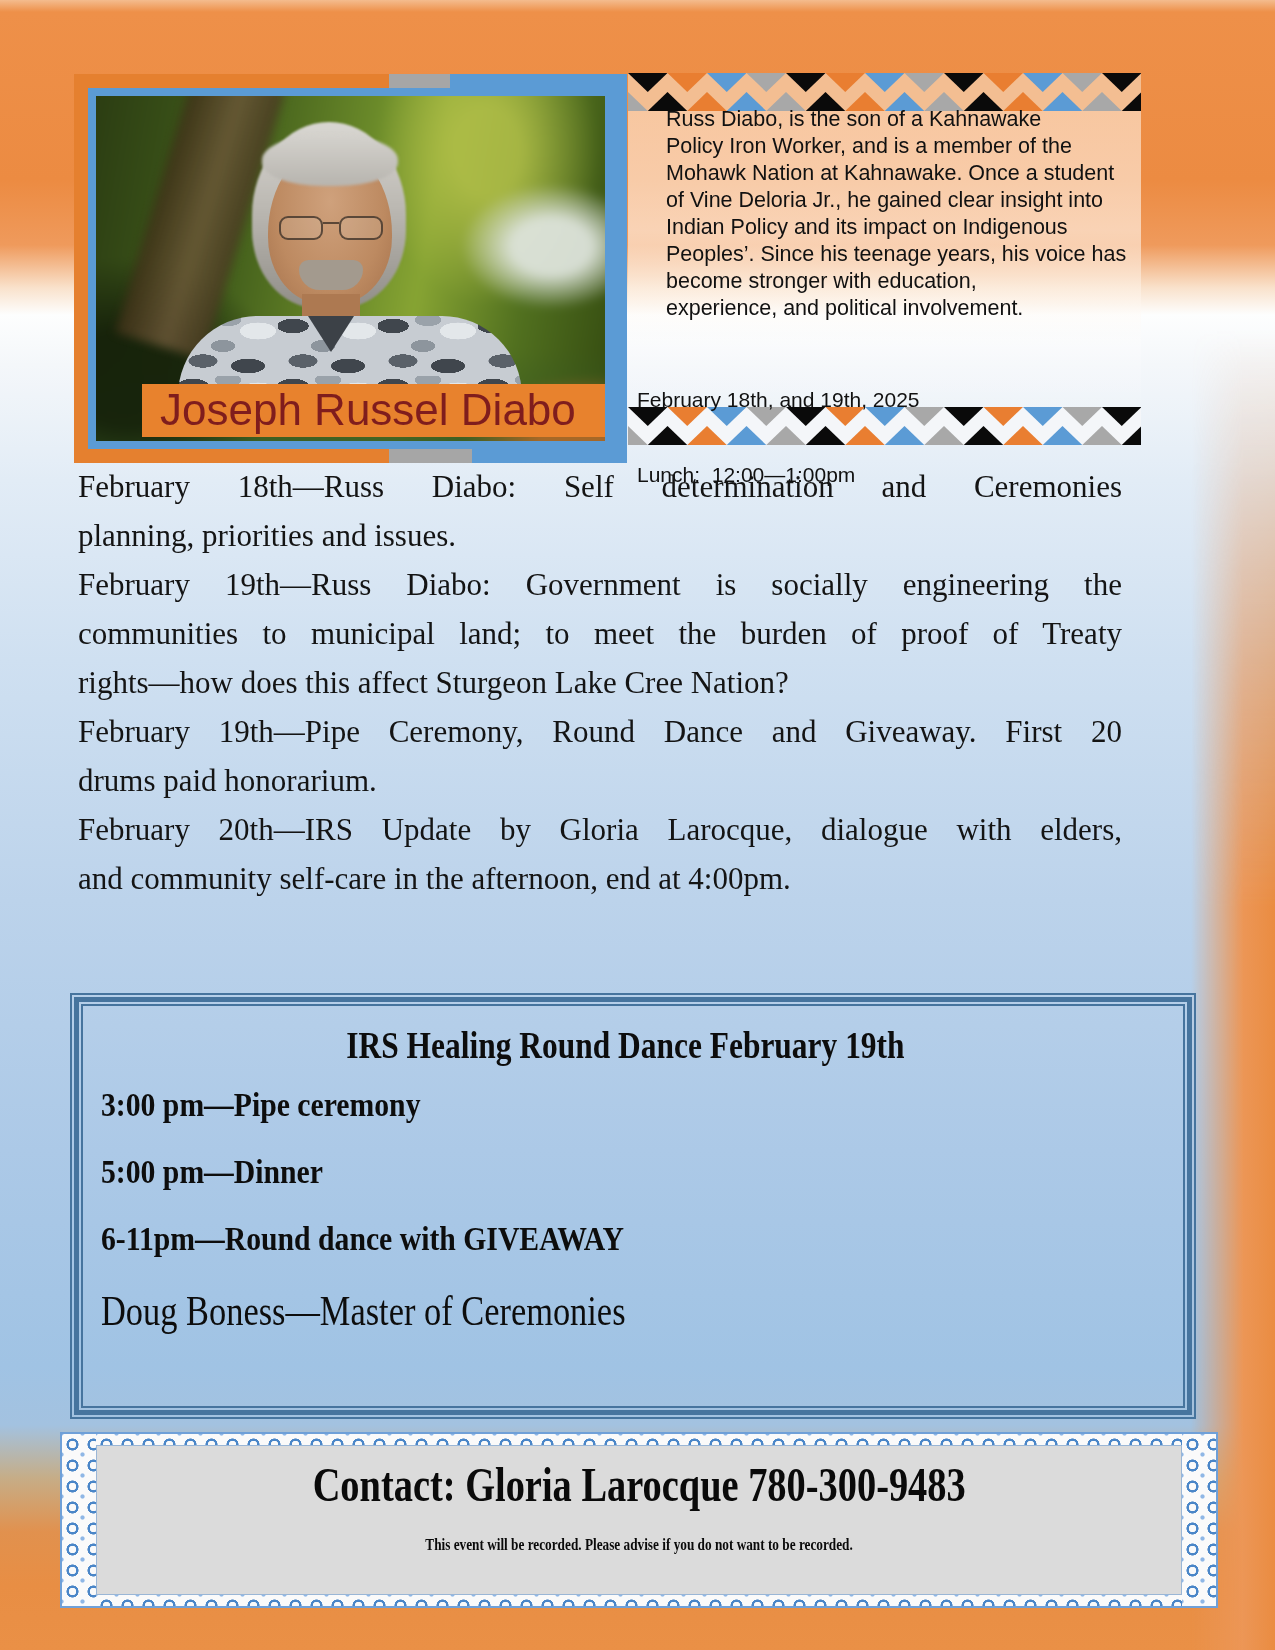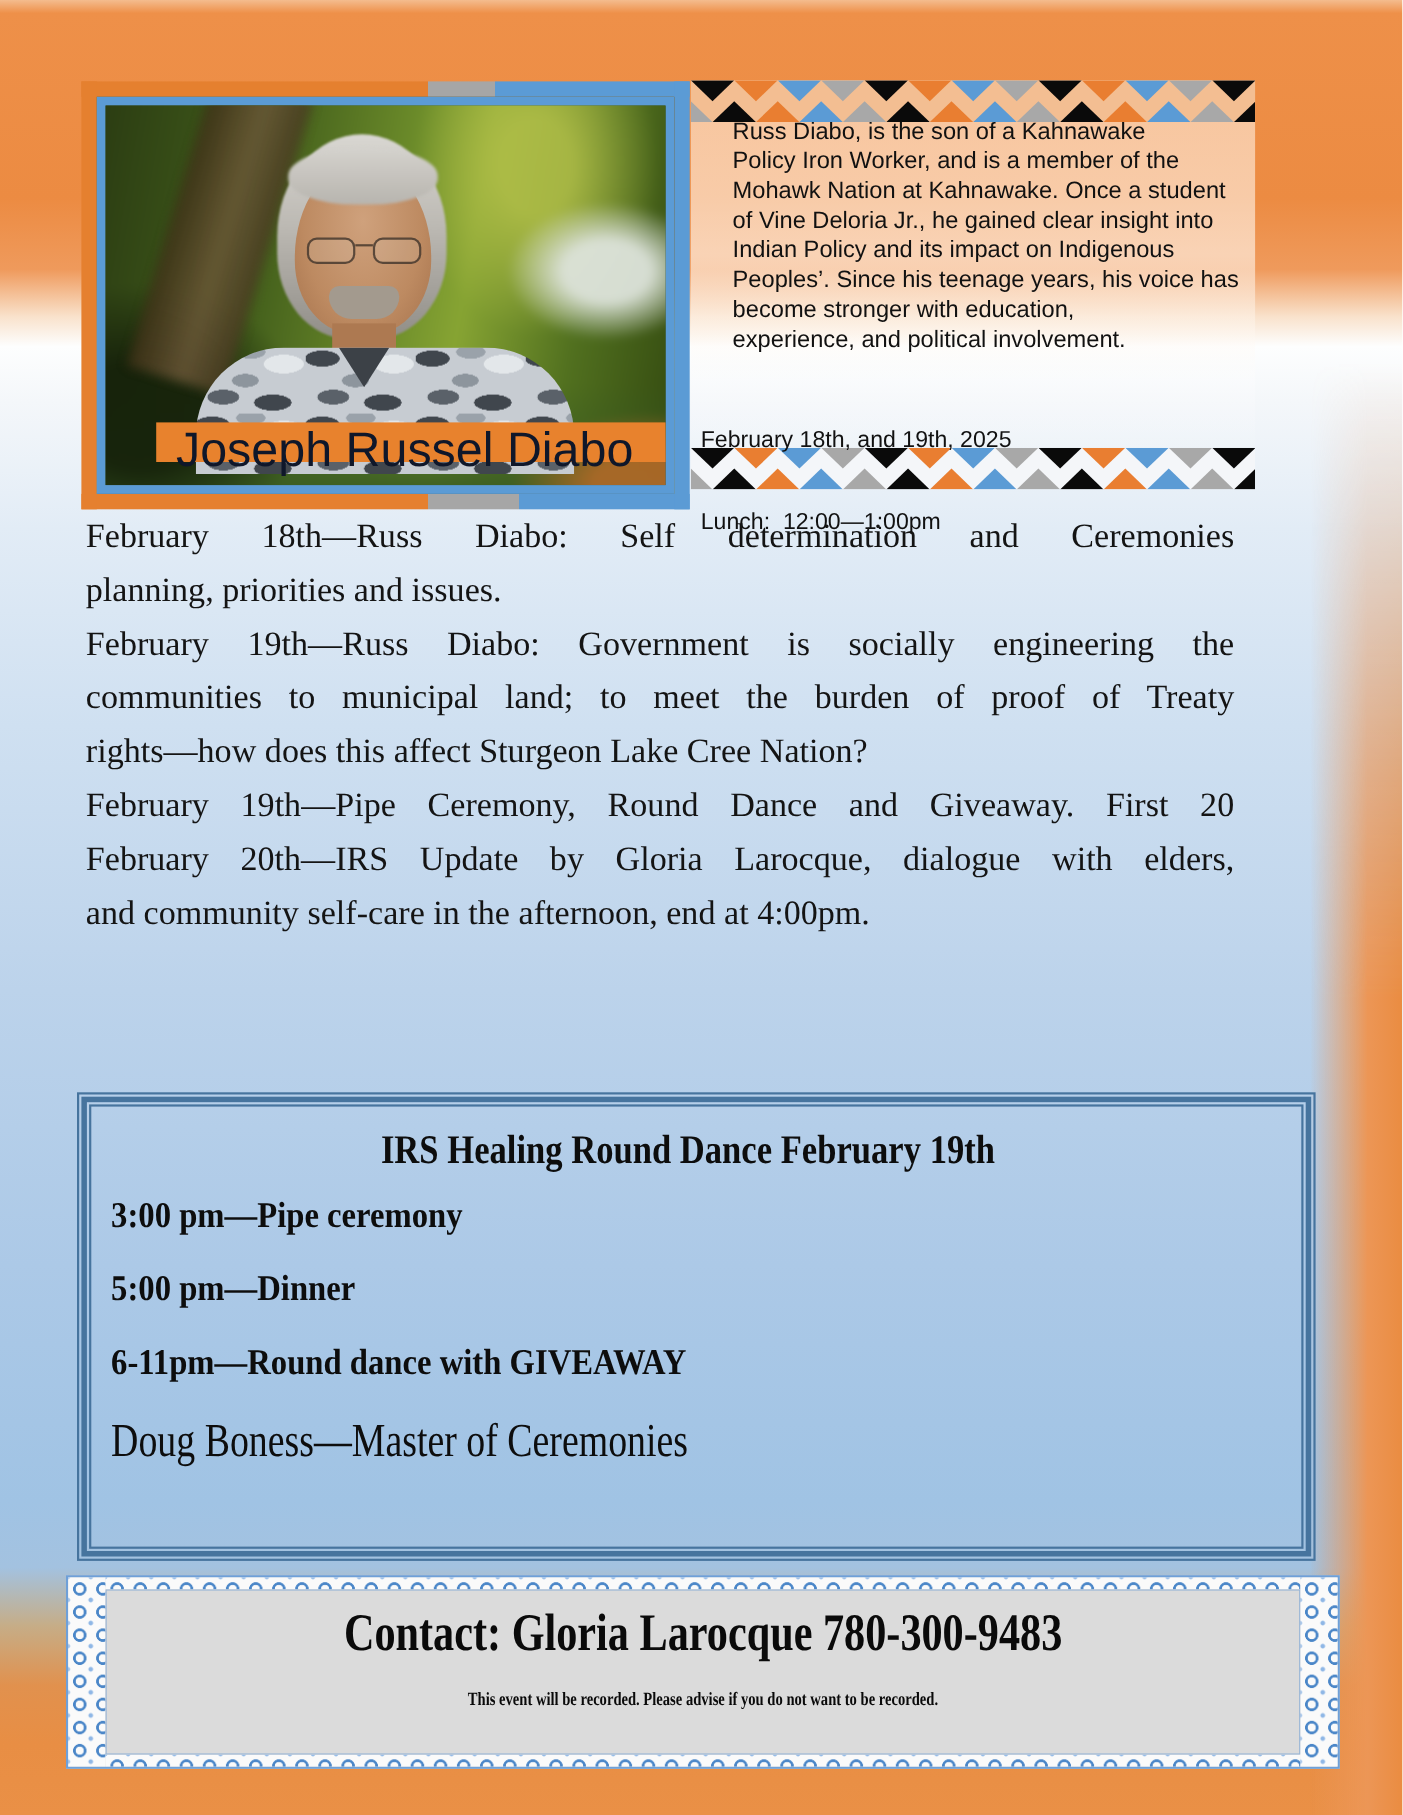--- a/index.html
+++ b/index.html
@@ -65,22 +65,22 @@
     background-image:
       radial-gradient(ellipse 26px 12px at 15px 10px, #40464d 60%, rgba(0,0,0,0) 61%),
       radial-gradient(ellipse 20px 10px at 45px 30px, #8d959d 60%, rgba(0,0,0,0) 61%),
       radial-gradient(ellipse 30px 14px at 80px 15px, #e3e7ea 60%, rgba(0,0,0,0) 61%),
       radial-gradient(ellipse 24px 11px at 25px 45px, #5a6169 60%, rgba(0,0,0,0) 61%),
       radial-gradient(ellipse 28px 12px at 70px 50px, #40464d 60%, rgba(0,0,0,0) 61%),
       radial-gradient(ellipse 22px 10px at 50px 4px, #9aa2aa 60%, rgba(0,0,0,0) 61%);
     background-size:100px 60px; }
   .collar { position:absolute; left:212px; top:220px; width:46px; height:36px;
     background:#3c4147; clip-path:polygon(0 0, 100% 0, 50% 100%); }
-  .caption { position:absolute; left:46px; top:288px; width:477px; height:36px;
-    background:#E8822D; color:#0f172a; font-size:44px; line-height:52px; padding-left:18px;
+  .caption { position:absolute; left:46px; top:288px; width:477px; height:53px;
+    background:#E8822D; color:#7f1d1d; font-size:44px; line-height:52px; padding-left:18px;
     white-space:nowrap; }
 
   
   .band { position:absolute; width:513px; height:38px; z-index:2; overflow:hidden; }
   .band-top { left:628px; top:73px; }
   .band-bottom { left:628px; top:407px; }
 
   
   .bio { position:absolute; left:666px; top:106px; width:520px; z-index:3;
     font-size:21.5px; line-height:27px; color:#111; }
@@ -243,20 +243,21 @@
     <div>Lunch:  12:00—1:00pm</div>
   </div>
 
   <div class="schedule">
     <div class="sched-line"><b>February 18th</b><span>—Russ Diabo: Self  determination and Ceremonies</span></div>
     <div class="sched-line jend">planning, priorities and issues.</div>
     <div class="sched-line"><b>February 19th</b><span>—Russ Diabo: Government is socially engineering the</span></div>
     <div class="sched-line">communities to municipal land; to meet the burden of  proof  of  Treaty</div>
     <div class="sched-line jend">rights—how does this affect Sturgeon Lake Cree Nation?</div>
     <div class="sched-line"><b>February 19th</b><span>—Pipe Ceremony, Round Dance and Giveaway. First 20</span></div>
+    <div class="sched-line jend">drums paid honorarium.</div>
     <div class="sched-line"><b>February 20th</b><span>—IRS Update by Gloria Larocque, dialogue with elders,</span></div>
     <div class="sched-line jend">and community self-care in the afternoon, end at 4:00pm.</div>
   </div>
 
   <div class="irs-outer">
     <div class="irs-mid">
       <div class="irs-inner">
         <div class="irs-title"><span>IRS Healing Round Dance February 19th</span></div>
         <div class="irs-item"><span>3:00 pm—Pipe ceremony</span></div>
         <div class="irs-item"><span>5:00 pm—Dinner</span></div>

